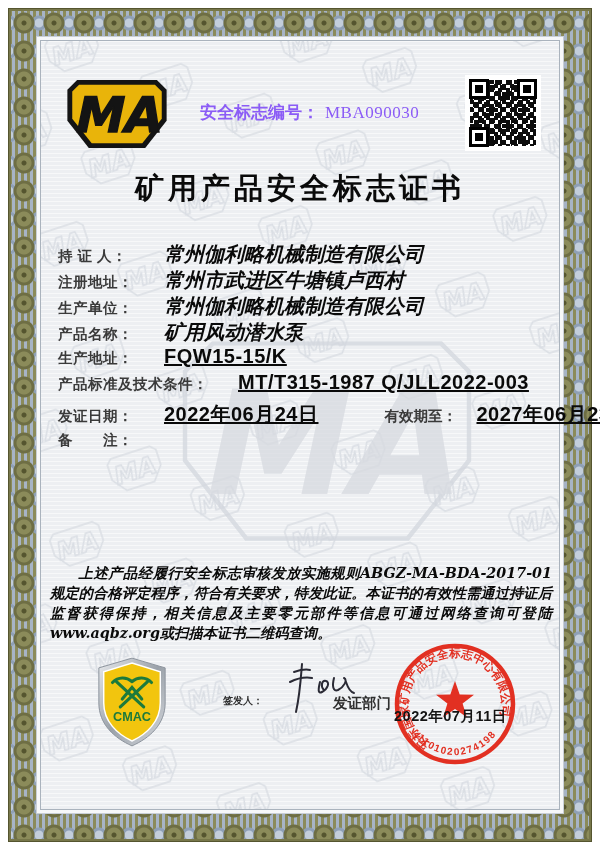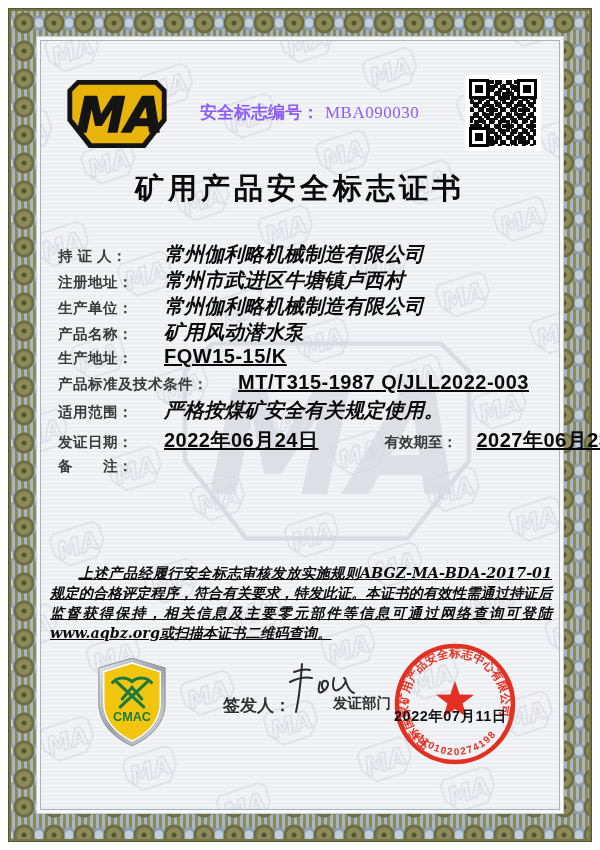--- a/index.html
+++ b/index.html
@@ -57,25 +57,25 @@
   .flabel.wide{flex-basis:180px;}
   .fvalue{color:#0a0a0a;font-size:20px;white-space:nowrap;}
   .kai{font-family:"DejaVu Serif",serif;font-weight:bold;font-style:italic;}
   .code{font-family:"Liberation Sans",sans-serif;font-weight:bold;letter-spacing:.5px;text-decoration:underline;}
   .row .mid-gap{flex:0 0 66px;}
   .vlabel{color:#3a3a3a;font-weight:bold;font-size:14.5px;flex:0 0 92px;white-space:nowrap;}
 
   
   .statement{position:absolute;left:50px;top:563px;width:502px;
     font-family:"DejaVu Serif",serif;font-weight:bold;font-style:italic;
-    font-size:14.3px;line-height:20px;color:#0a0a0a;text-indent:2em;text-align:justify;text-decoration:underline;}
+    font-size:14.3px;line-height:20px;color:#0a0a0a;text-indent:2em;text-align:justify;}
 
   
   .cmac{position:absolute;left:93px;top:656px;width:78px;height:92px;}
-  .signer{position:absolute;left:223px;top:694px;font-weight:bold;font-size:17px;color:#2f2f2f;}
+  .signer{position:absolute;left:223px;top:694px;font-weight:bold;font-size:10px;color:#2f2f2f;}
   .sig{position:absolute;left:276px;top:660px;width:88px;height:66px;}
   .dept{position:absolute;left:333px;top:694px;font-weight:bold;font-size:14.5px;color:#2f2f2f;}
   .seal{position:absolute;left:392px;top:641px;width:126px;height:126px;}
   .seal-date{position:absolute;left:394px;top:707px;width:130px;font-weight:bold;font-size:14.5px;color:#141414;letter-spacing:.5px;}
 </style>
 </head>
 <body>
 
 <div class="page">
 
@@ -139,24 +139,20 @@
       <span class="flabel">产品名称：</span>
       <span class="fvalue kai">矿用风动潜水泵</span>
     </div>
     <div class="row">
       <span class="flabel">生产地址：</span>
       <span class="fvalue code">FQW15-15/K</span>
     </div>
     <div class="row">
       <span class="flabel wide">产品标准及技术条件：</span>
       <span class="fvalue code">MT/T315-1987 Q/JLL2022-003</span>
-    </div>
-    <div class="row">
-      <span class="flabel">适用范围：</span>
-      <span class="fvalue kai">严格按煤矿安全有关规定使用。</span>
     </div>
     <div class="row" style="height:30px;margin-top:4px">
       <span class="flabel">发证日期：</span>
       <span class="fvalue code">2022年06月24日</span>
       <span class="mid-gap"></span>
       <span class="vlabel">有效期至：</span>
       <span class="fvalue code">2027年06月23日</span>
     </div>
     <div class="row" style="height:30px">
       <span class="flabel">备　　注：</span>

